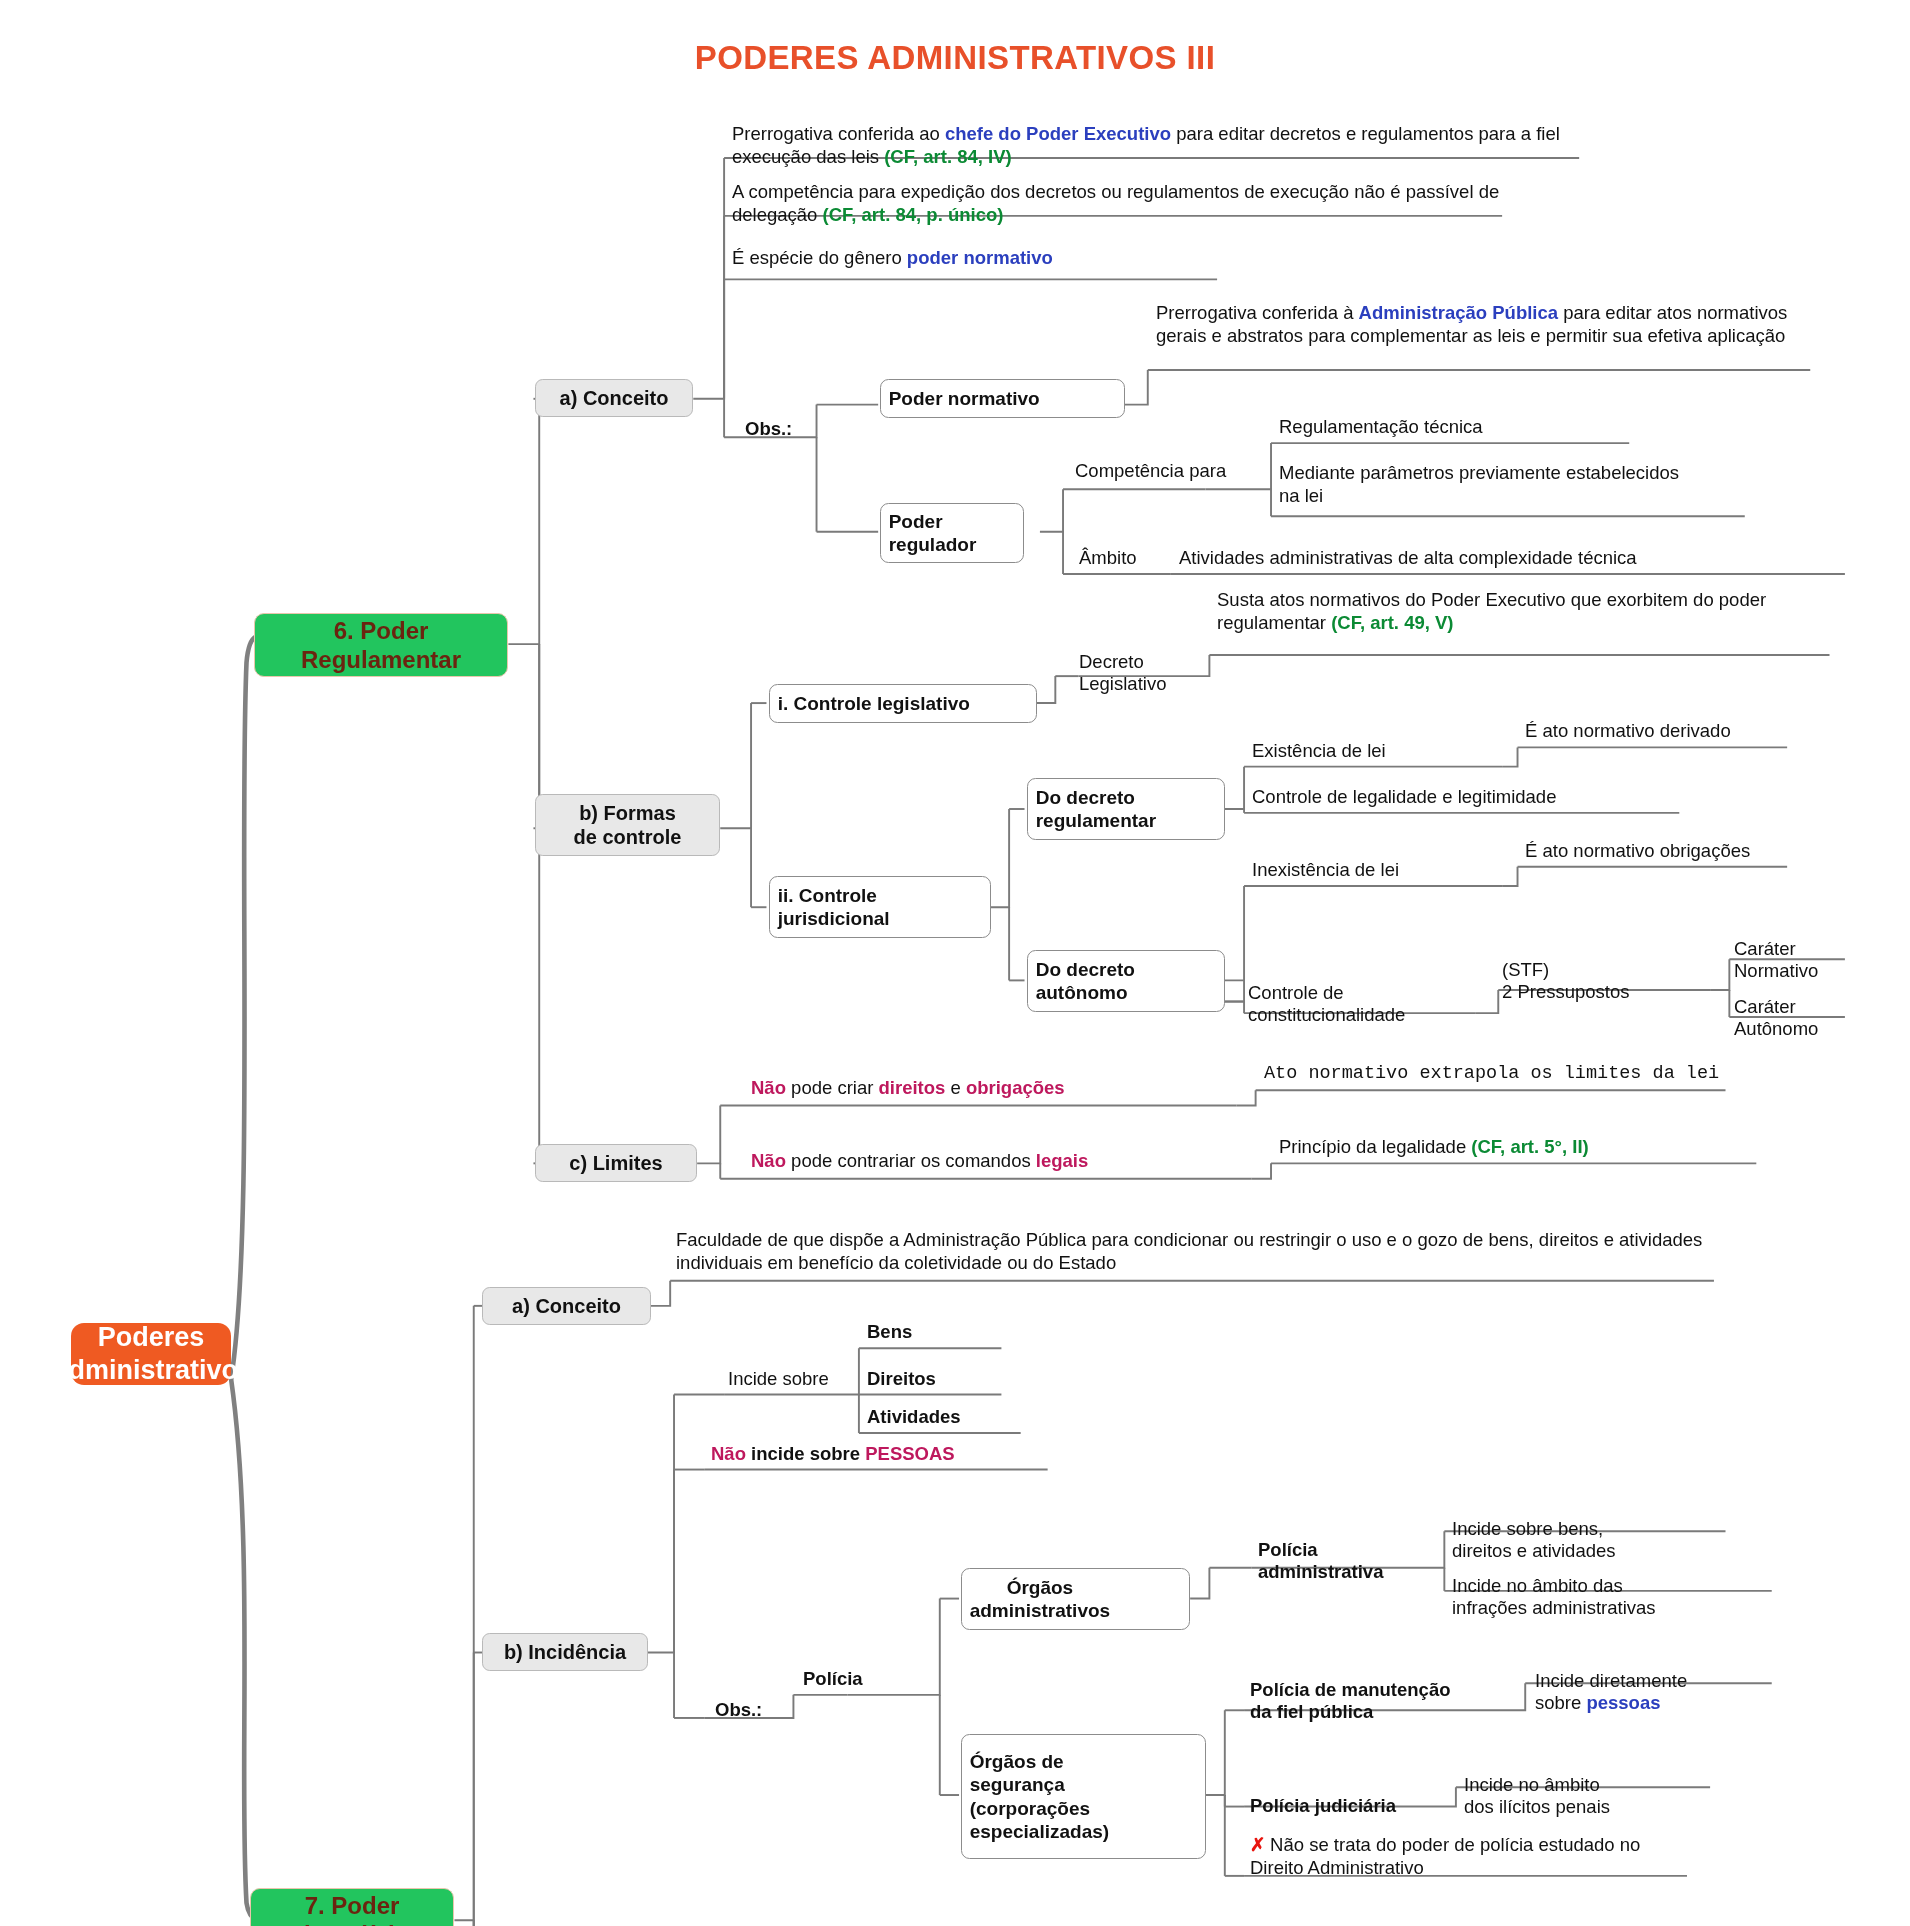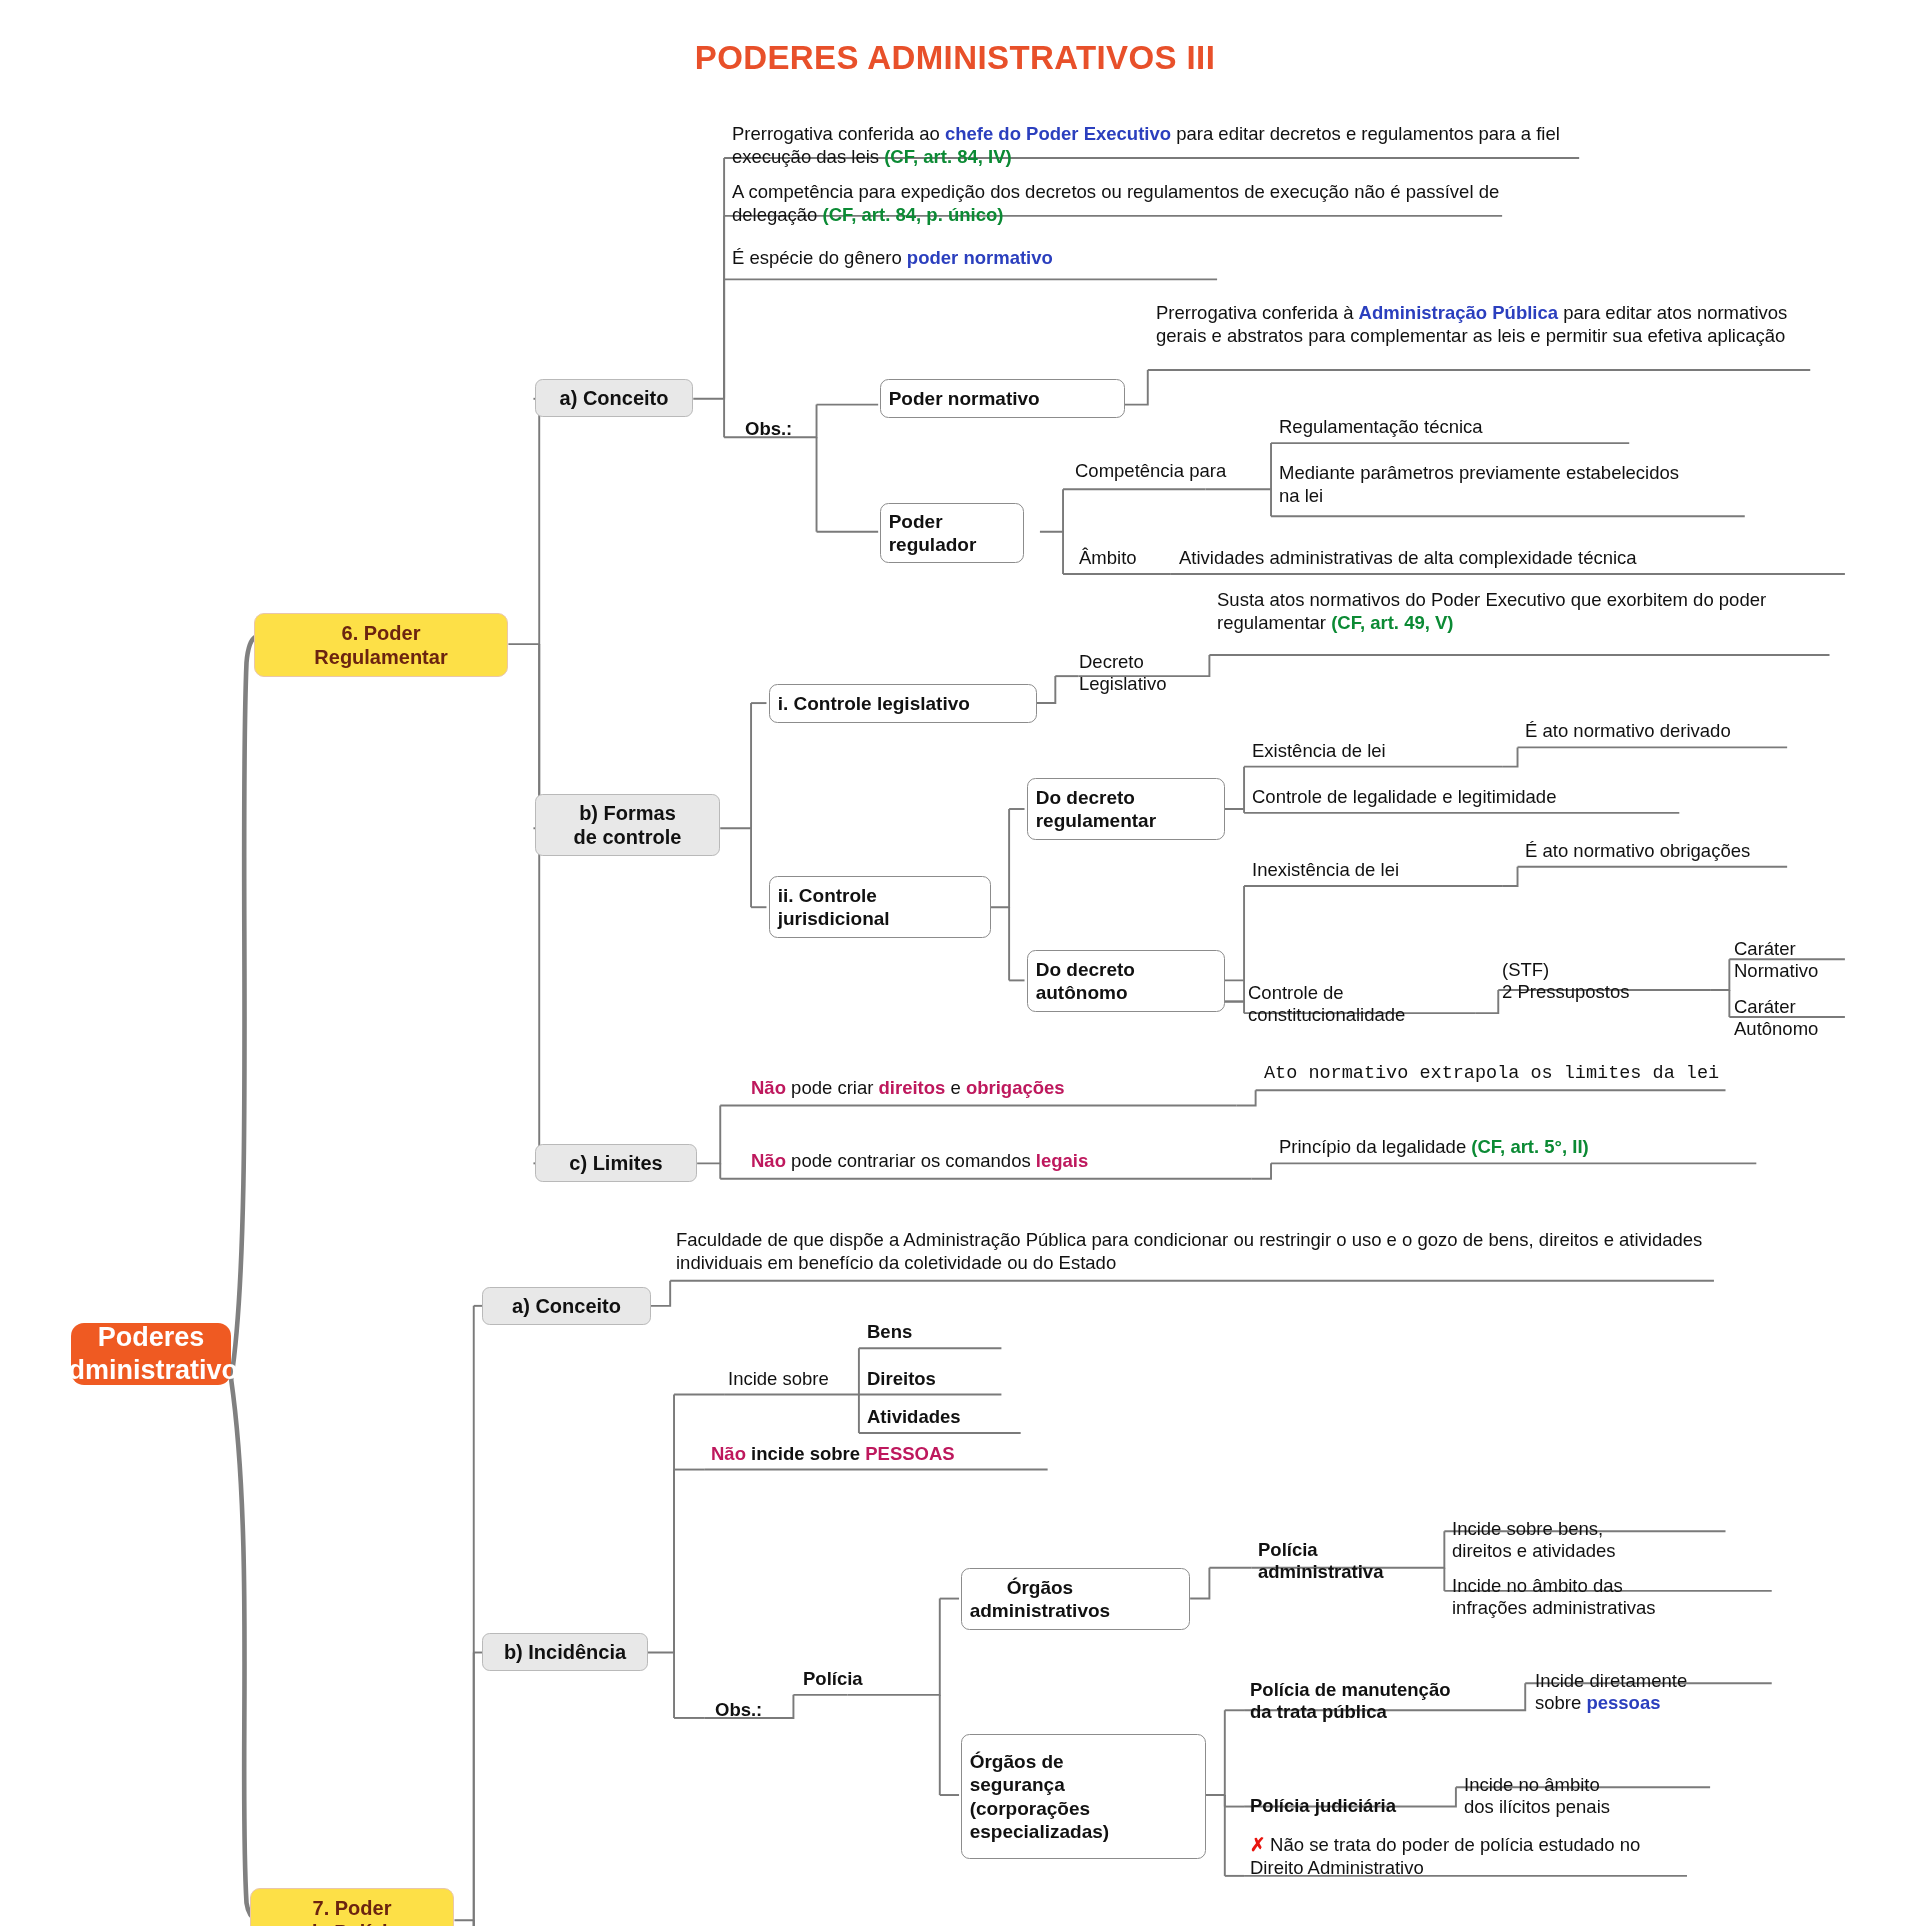--- a/index.html
+++ b/index.html
@@ -14,21 +14,21 @@
 
   
   .node{position:absolute;box-sizing:border-box;line-height:1.22;}
 
   
   .root{background:#EF5A22;color:#fff;font-weight:bold;font-size:27px;
         border-radius:13px;text-align:center;padding:8.5px 11.6px;
         display:flex;align-items:center;justify-content:center;}
 
   
-  .lvl1{background:#fde047;color:#6B2410;font-weight:bold;font-size:20px;
+  .lvl1{background:#22c55e;color:#6B2410;font-weight:bold;font-size:24px;
         border-radius:10px;text-align:center;padding:6.2px 10px;
         border:0.4px solid #E9C6AC;
         display:flex;align-items:center;justify-content:center;}
 
   
   .lvl2{background:#E8E8E8;color:#111;font-weight:bold;font-size:20px;
         border-radius:7.7px;text-align:center;padding:4.6px 8.5px;
         border:0.4px solid #B9B9B9;
         display:flex;align-items:center;justify-content:center;}
 
@@ -476,21 +476,21 @@
 
 <div class="node lvl3" style="left:961px;top:1734px;width:245px;height:125px;">
   <span style="white-space:pre-line;">Órgãos de
 segurança
 (corporações
 especializadas)</span>
 </div>
 
 <div class="node leaf b" style="left:1250px;top:1656px;width:285px;white-space:pre-line;">
   <span>Polícia de manutenção
-da trata pública</span>
+da fiel pública</span>
 </div>
 
 <div class="node leaf" style="left:1535px;top:1647px;width:239px;white-space:pre-line;">
   <span>Incide diretamente
 sobre </span><span class="blue">pessoas</span>
 </div>
 
 <div class="node leaf b" style="left:1250px;top:1795px;width:208px;">
   <span>Polícia judiciária</span>
 </div>

